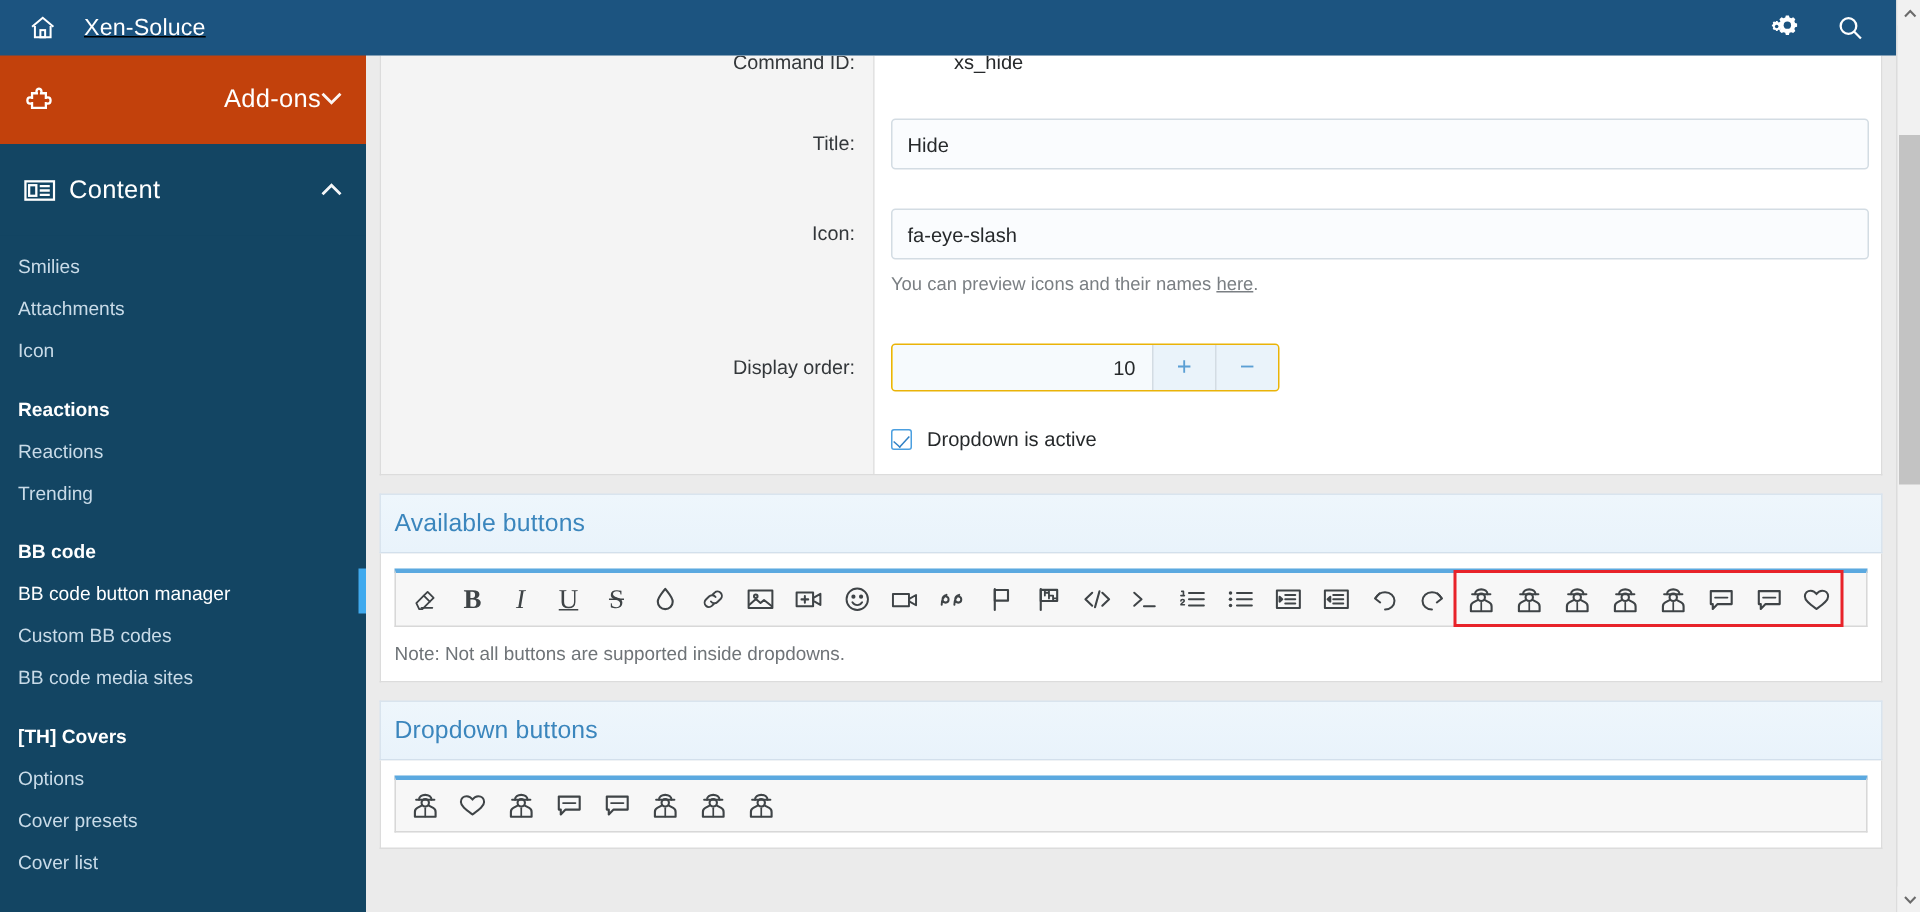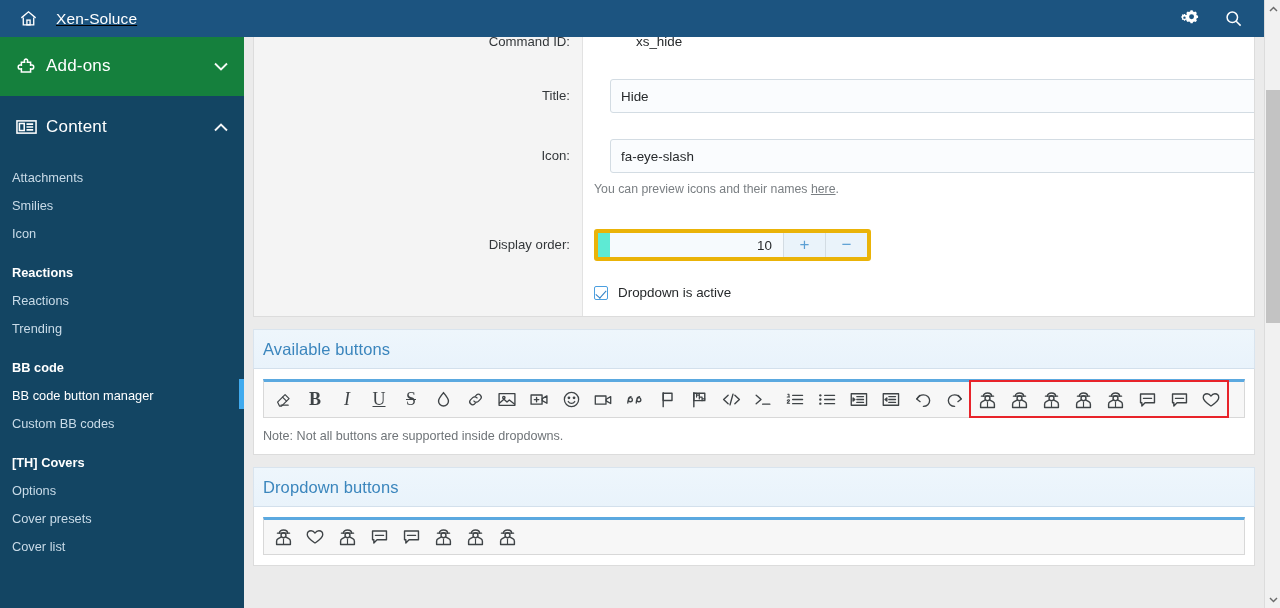--- a/index.html
+++ b/index.html
@@ -61,21 +61,21 @@
     position: relative;
   }
   .nav-section .sec-icon {
     width: 30px; display: flex; align-items: center;
   }
   .nav-section .sec-label {
     font-size: 17px; letter-spacing: .2px; flex: 1;
   }
   .nav-section .chev { opacity: .95; }
   .nav-section.clipped { height: 34px; align-items: flex-end; padding-bottom: 2px; }
-  .nav-section.lighter { background: #15803d; }
+  .nav-section.lighter { background: #c2410c; text-align: right; }
   .nav-section.darker  { background: #134563; }
   .sec-divider { height: 1px; background: rgba(255,255,255,.09); }
 
   .nav-sub {
     padding: 7px 0 9px 0;
     background: #134563;
   }
   .nav-link {
     display: block;
     padding: 5px 16px 5px 12px;
@@ -138,37 +138,35 @@
   .finput {
     width: 652px; height: 34px;
     border: 1px solid #d3dce3;
     border-radius: 3px;
     background: #fafcfe;
     font-family: "Liberation Sans", sans-serif;
     font-size: 13.4px;
     color: #26292b;
     padding: 0 10px;
     outline: none;
-    margin-left: 16px;
   }
   .fstatic { font-size: 13.4px; color: #26292b; line-height: 20px; margin-left: 42px; }
   .fhint {
     font-size: 12.3px; color: #7a7f83;
     margin-top: 9px;
   }
   .fhint a { color: #7a7f83; text-decoration: underline; }
 
   .stepper {
     display: inline-flex;
-    border: 4px solid #eab308;
+    border: 1px solid #eab308;
     border-radius: 3px;
     overflow: hidden;
     height: 32px;
-    background: #5eead4;
-    padding-left: 12px;
+    background: #fde047;
   }
   .stepper input {
     width: 173px; border: none; background: #f6fafd;
     text-align: right; padding-right: 11px;
     font-family: "Liberation Sans", sans-serif;
     font-size: 13.4px; color: #26292b; outline: none;
   }
   .step-btn {
     width: 42px; background: #eaf3fa;
     border-left: 1px solid #d3dce3;
@@ -350,29 +348,30 @@
       </span>
       <span class="sec-label">Content</span>
       <span class="chev">
         <svg width="14" height="9" viewBox="0 0 14 9" fill="none" stroke="#fff" stroke-width="1.9">
             <path d="M1 7.5l6-6 6 6"></path>
           </svg>
       </span>
     </div>
 
     <div class="nav-sub">
+      <a class="nav-link">Smilies</a>
       <a class="nav-link">Attachments</a>
-      <a class="nav-link">Smilies</a>
       <a class="nav-link">Icon</a>
       <div class="nav-link group-head">Reactions</div>
       <a class="nav-link">Reactions</a>
       <a class="nav-link">Trending</a>
       <div class="nav-link group-head">BB code</div>
       <a class="nav-link active">BB code button manager</a>
       <a class="nav-link">Custom BB codes</a>
+      <a class="nav-link">BB code media sites</a>
       <div class="nav-link group-head">[TH] Covers</div>
       <a class="nav-link">Options</a>
       <a class="nav-link">Cover presets</a>
       <a class="nav-link">Cover list</a>
     </div>
   </div>
 </div>
 
 <div id="main">
 

